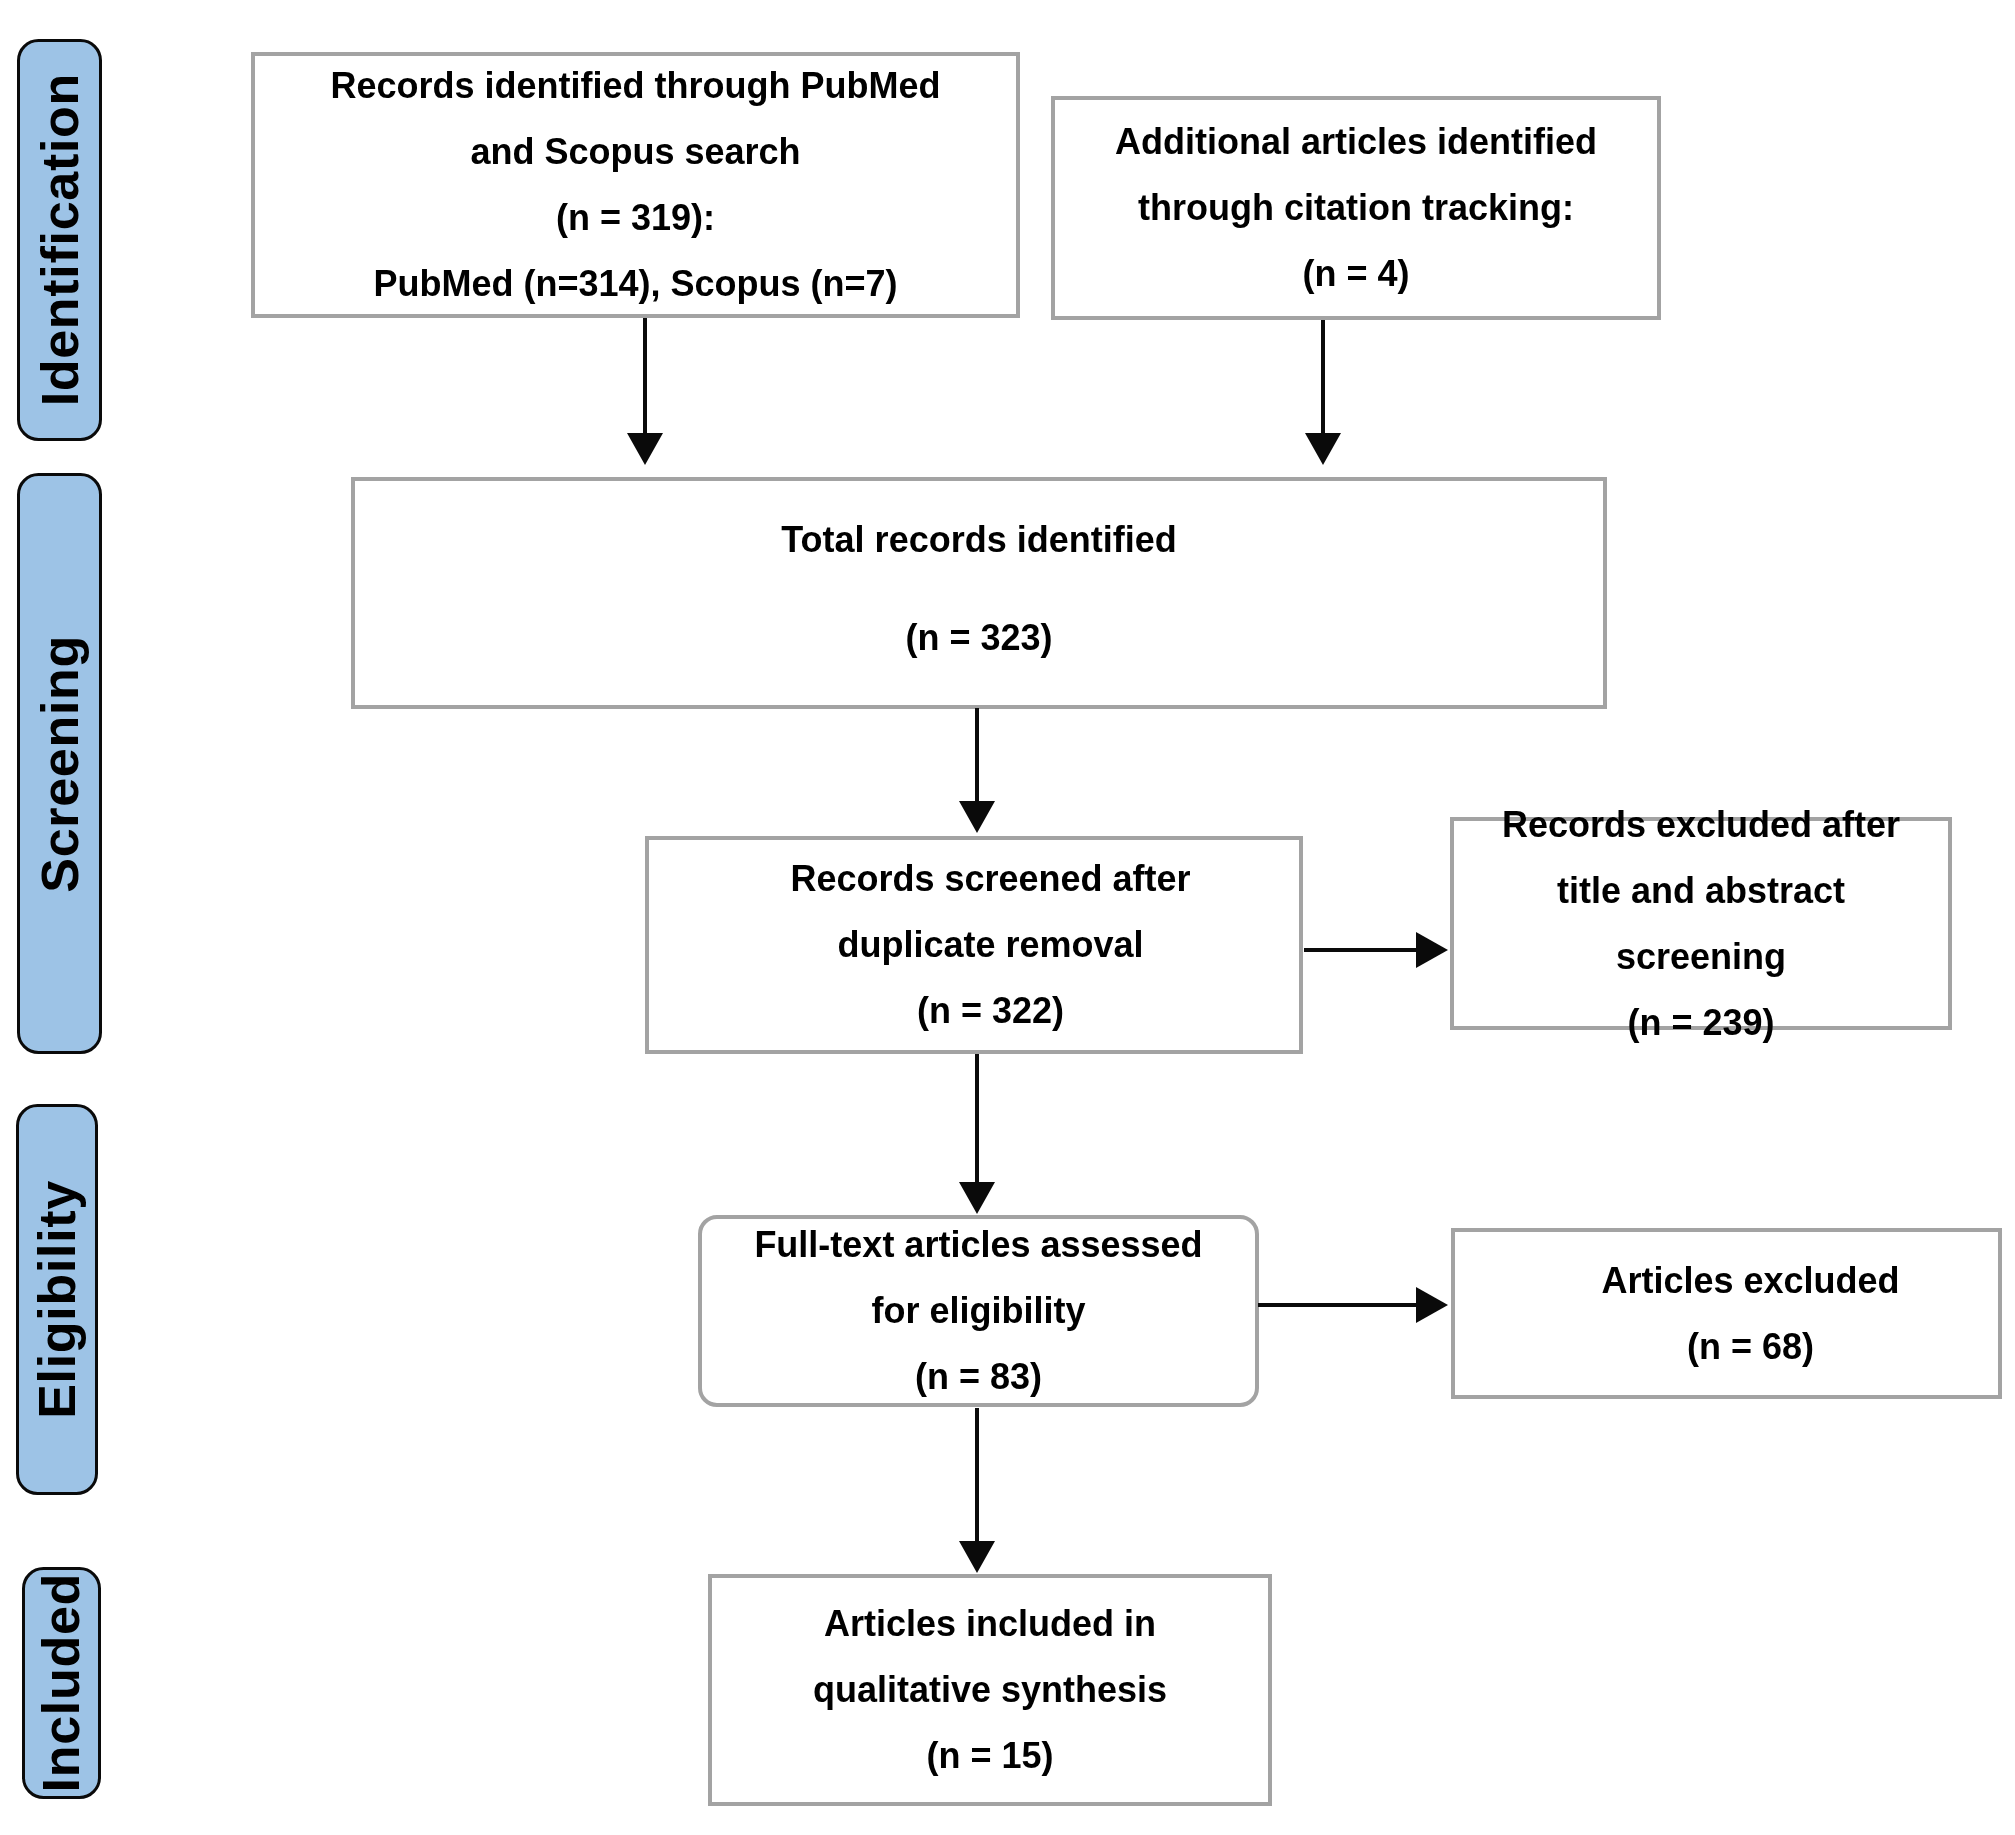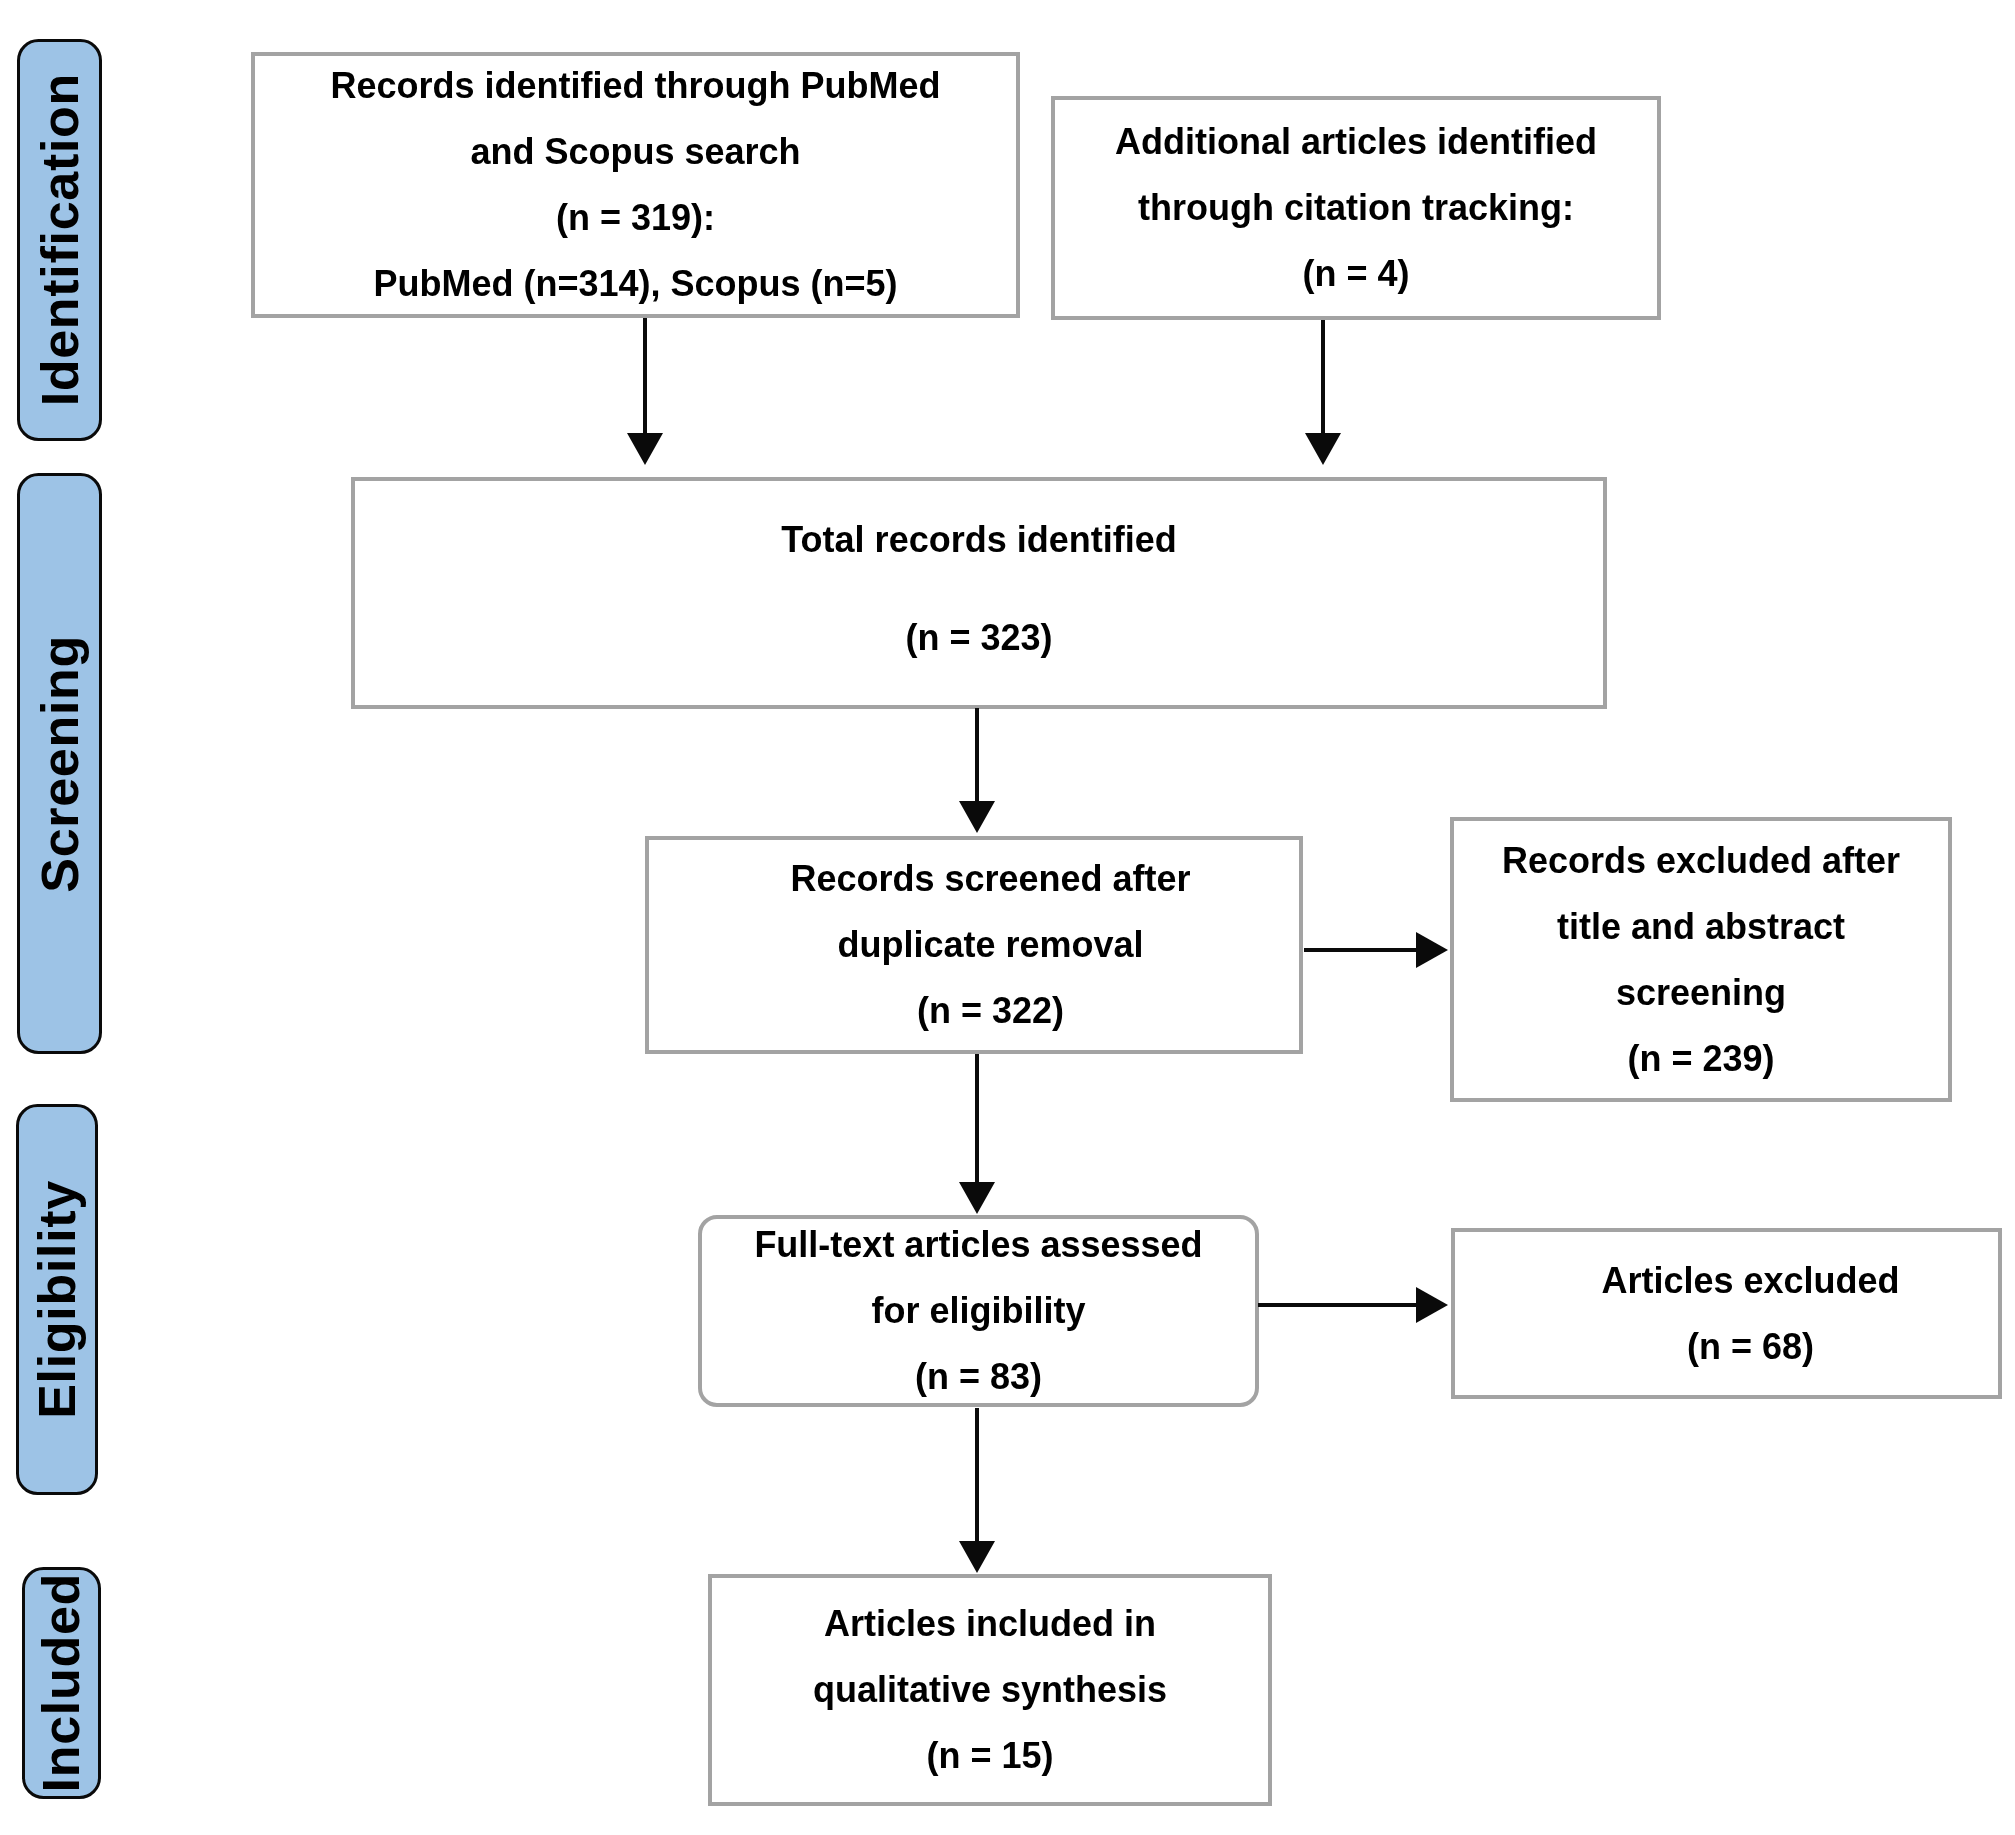--- a/index.html
+++ b/index.html
@@ -100,41 +100,41 @@
   </div>
 
   <div class="stage" style="left:21.5px; top:1567px; width:79px; height:232px;">
     <span class="vtext">Included</span>
   </div>
 
   <div class="fbox" style="left:251px; top:52px; width:769px; height:266px;">
     <div class="bline">Records identified through PubMed</div>
     <div class="bline">and Scopus search</div>
     <div class="bline">(n = 319):</div>
-    <div class="bline">PubMed (n=314), Scopus (n=5)</div>
+    <div class="bline">PubMed (n=314), Scopus (n=7)</div>
   </div>
 
   <div class="fbox" style="left:1051px; top:96px; width:610px; height:224px;">
     <div class="bline">Additional articles identified</div>
     <div class="bline">through citation tracking:</div>
     <div class="bline">(n = 4)</div>
   </div>
 
   <div class="fbox top-align" style="left:351px; top:477px; width:1256px; height:232px;">
     <div class="bline">Total records identified</div>
     <div class="bline">(n = 323)</div>
   </div>
 
   <div class="fbox" style="left:645px; top:836px; width:658px; height:218px;padding-left:33px;">
     <div class="bline">Records screened after</div>
     <div class="bline">duplicate removal</div>
     <div class="bline">(n = 322)</div>
   </div>
 
-  <div class="fbox" style="left:1450px; top:817px; width:502px; height:285px;">
+  <div class="fbox" style="left:1450px; top:817px; width:502px; height:213px;">
     <div class="bline">Records excluded after</div>
     <div class="bline">title and abstract</div>
     <div class="bline">screening</div>
     <div class="bline">(n = 239)</div>
   </div>
 
   <div class="fbox" style="left:698px; top:1215px; width:561px; height:192px;border-radius:19px;">
     <div class="bline">Full-text articles assessed</div>
     <div class="bline">for eligibility</div>
     <div class="bline">(n = 83)</div>

